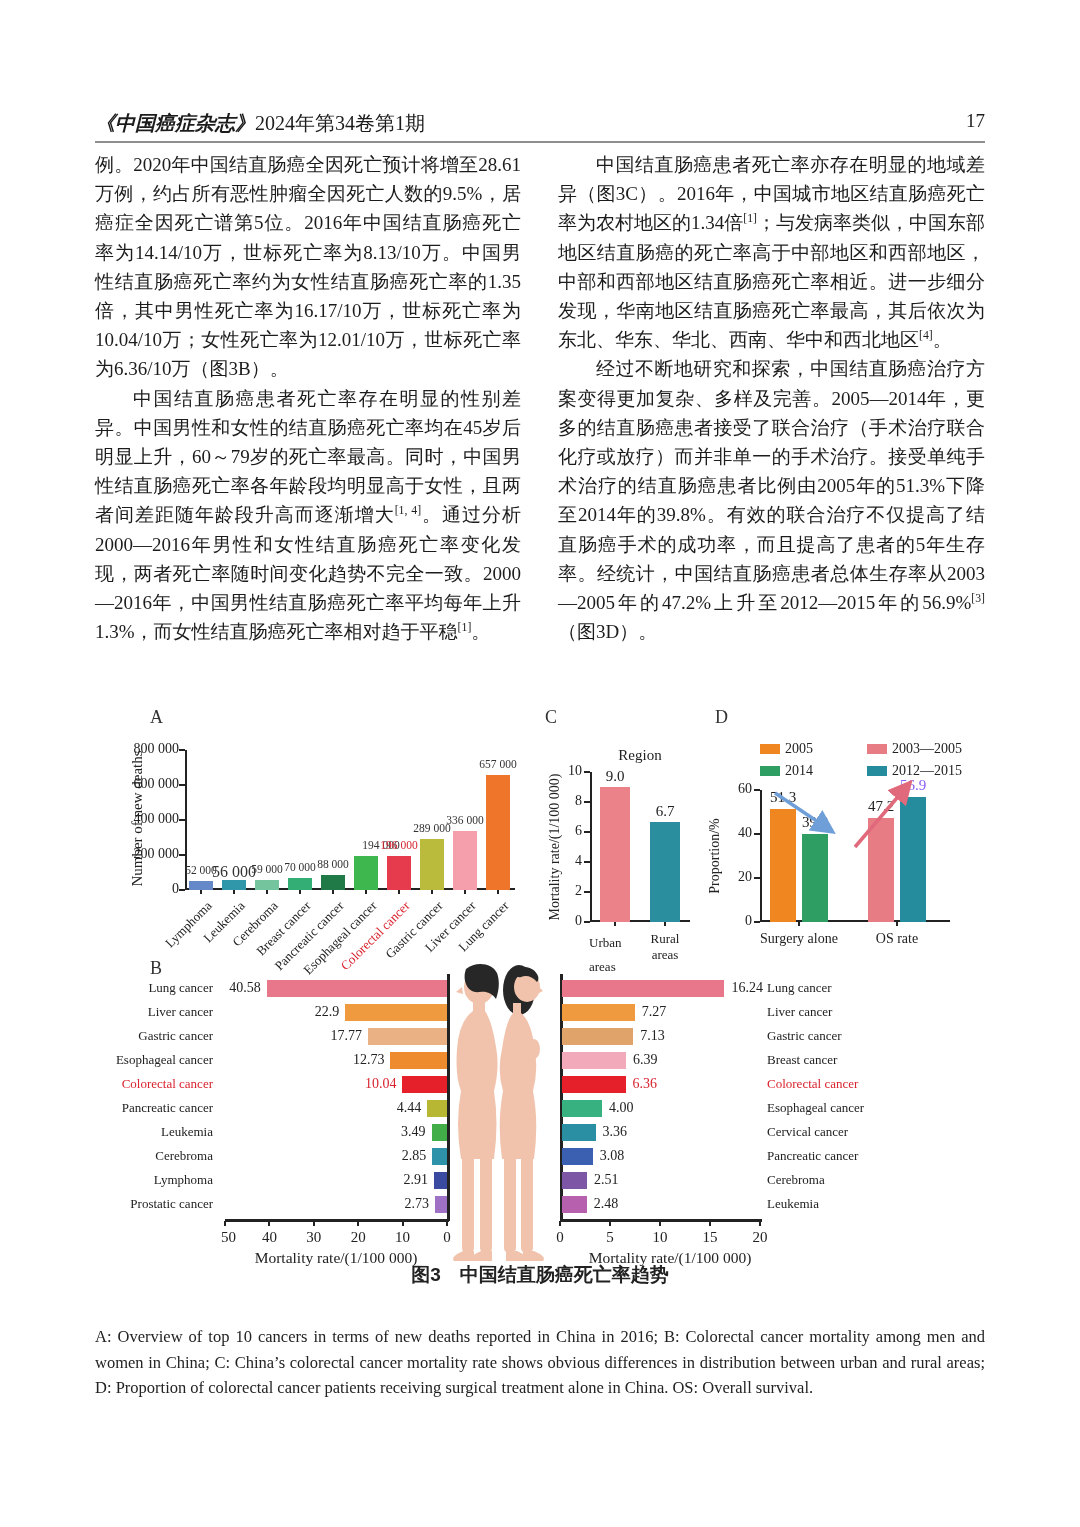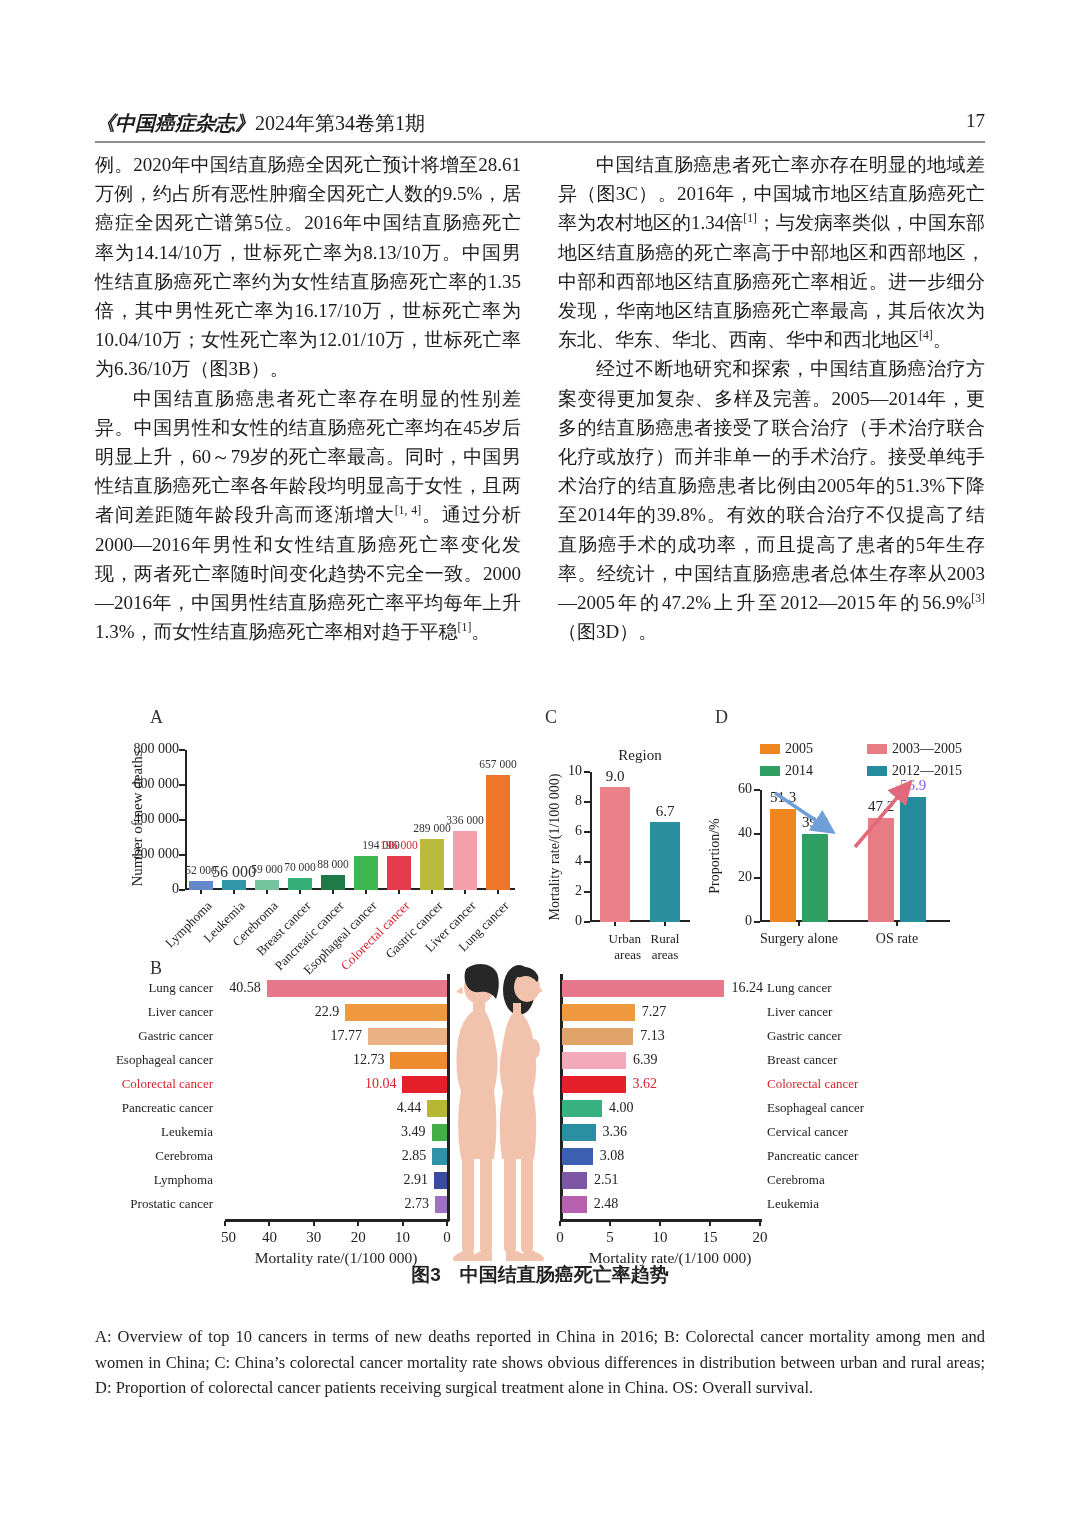--- a/index.html
+++ b/index.html
@@ -121,21 +121,21 @@
         <div style="position: absolute; left: 489px; top: 126px; width: 6px; height: 2px; background: rgb(34, 34, 34);"></div>
         <div style="position: absolute; left: 461px; top: 148px; width: 26px; text-align: right; font-size: 14px; color: rgb(34, 34, 34);">4</div>
         <div style="position: absolute; left: 489px; top: 156px; width: 6px; height: 2px; background: rgb(34, 34, 34);"></div>
         <div style="position: absolute; left: 461px; top: 178px; width: 26px; text-align: right; font-size: 14px; color: rgb(34, 34, 34);">2</div>
         <div style="position: absolute; left: 489px; top: 186px; width: 6px; height: 2px; background: rgb(34, 34, 34);"></div>
         <div style="position: absolute; left: 461px; top: 208px; width: 26px; text-align: right; font-size: 14px; color: rgb(34, 34, 34);">0</div>
         <div style="position: absolute; left: 489px; top: 216px; width: 6px; height: 2px; background: rgb(34, 34, 34);"></div>
         <div style="position: absolute; left: 505px; top: 82px; width: 30px; height: 135px; background: rgb(236, 130, 137);"></div>
         <div style="position: absolute; left: 490px; top: 63px; width: 60px; text-align: center; font-size: 15px; color: rgb(34, 34, 34);">9.0</div>
         <div style="position: absolute; left: 519px; top: 217px; width: 2px; height: 4px; background: rgb(34, 34, 34);"></div>
-        <div style="position: absolute; left: 494px; top: 226px; width: 52px; text-align: right; font-size: 13px; line-height: 16px; color: rgb(34, 34, 34);">Urban areas</div>
+        <div style="position: absolute; left: 494px; top: 226px; width: 52px; text-align: left; font-size: 13px; line-height: 24px; color: rgb(34, 34, 34);">Urban areas</div>
         <div style="position: absolute; left: 555px; top: 116.5px; width: 30px; height: 100.5px; background: rgb(43, 142, 159);"></div>
         <div style="position: absolute; left: 540px; top: 97.5px; width: 60px; text-align: center; font-size: 15px; color: rgb(34, 34, 34);">6.7</div>
         <div style="position: absolute; left: 569px; top: 217px; width: 2px; height: 4px; background: rgb(34, 34, 34);"></div>
         <div style="position: absolute; left: 544px; top: 226px; width: 52px; text-align: center; font-size: 13px; line-height: 16px; color: rgb(34, 34, 34);">Rural areas</div>
       </div>
     <div id="panelD">
         <div style="position: absolute; left: 665px; top: 36px; width: 230px; display: grid; grid-template-columns: auto auto; gap: 6px 26px;">
           <div style="display: flex; align-items: center; font-size: 14px; color: rgb(34, 34, 34);">
             <span style="display: inline-block; width: 20px; height: 10px; margin-right: 5px; background: rgb(240, 134, 31);"></span>
             <span>2005</span>
@@ -243,21 +243,21 @@
         <div style="position: absolute; left: 467px; top: 299px; width: 72.7px; height: 17px; background: rgb(240, 154, 64);"></div>
         <div style="position: absolute; left: 546.7px; top: 299px; width: 57px; text-align: left; font-size: 14px; color: rgb(34, 34, 34);">7.27</div>
         <div style="position: absolute; left: 672px; top: 299px; width: 218px; text-align: left; font-size: 13px; color: rgb(34, 34, 34);">Liver cancer</div>
         <div style="position: absolute; left: 467px; top: 323px; width: 71.3px; height: 17px; background: rgb(224, 163, 105);"></div>
         <div style="position: absolute; left: 545.3px; top: 323px; width: 57px; text-align: left; font-size: 14px; color: rgb(34, 34, 34);">7.13</div>
         <div style="position: absolute; left: 672px; top: 323px; width: 218px; text-align: left; font-size: 13px; color: rgb(34, 34, 34);">Gastric cancer</div>
         <div style="position: absolute; left: 467px; top: 347px; width: 63.9px; height: 17px; background: rgb(242, 169, 185);"></div>
         <div style="position: absolute; left: 537.9px; top: 347px; width: 57px; text-align: left; font-size: 14px; color: rgb(34, 34, 34);">6.39</div>
         <div style="position: absolute; left: 672px; top: 347px; width: 218px; text-align: left; font-size: 13px; color: rgb(34, 34, 34);">Breast cancer</div>
         <div style="position: absolute; left: 467px; top: 371px; width: 63.6px; height: 17px; background: rgb(230, 32, 42);"></div>
-        <div style="position: absolute; left: 537.6px; top: 371px; width: 57px; text-align: left; font-size: 14px; color: rgb(216, 35, 46);">3.62</div>
+        <div style="position: absolute; left: 537.6px; top: 371px; width: 57px; text-align: left; font-size: 14px; color: rgb(216, 35, 46);">6.36</div>
         <div style="position: absolute; left: 672px; top: 371px; width: 218px; text-align: left; font-size: 13px; color: rgb(216, 35, 46);">Colorectal cancer</div>
         <div style="position: absolute; left: 467px; top: 395px; width: 40px; height: 17px; background: rgb(56, 177, 129);"></div>
         <div style="position: absolute; left: 514px; top: 395px; width: 57px; text-align: left; font-size: 14px; color: rgb(34, 34, 34);">4.00</div>
         <div style="position: absolute; left: 672px; top: 395px; width: 218px; text-align: left; font-size: 13px; color: rgb(34, 34, 34);">Esophageal cancer</div>
         <div style="position: absolute; left: 467px; top: 419px; width: 33.6px; height: 17px; background: rgb(42, 143, 163);"></div>
         <div style="position: absolute; left: 507.6px; top: 419px; width: 57px; text-align: left; font-size: 14px; color: rgb(34, 34, 34);">3.36</div>
         <div style="position: absolute; left: 672px; top: 419px; width: 218px; text-align: left; font-size: 13px; color: rgb(34, 34, 34);">Cervical cancer</div>
         <div style="position: absolute; left: 467px; top: 443px; width: 30.8px; height: 17px; background: rgb(60, 96, 177);"></div>
         <div style="position: absolute; left: 504.8px; top: 443px; width: 57px; text-align: left; font-size: 14px; color: rgb(34, 34, 34);">3.08</div>
         <div style="position: absolute; left: 672px; top: 443px; width: 218px; text-align: left; font-size: 13px; color: rgb(34, 34, 34);">Pancreatic cancer</div>

